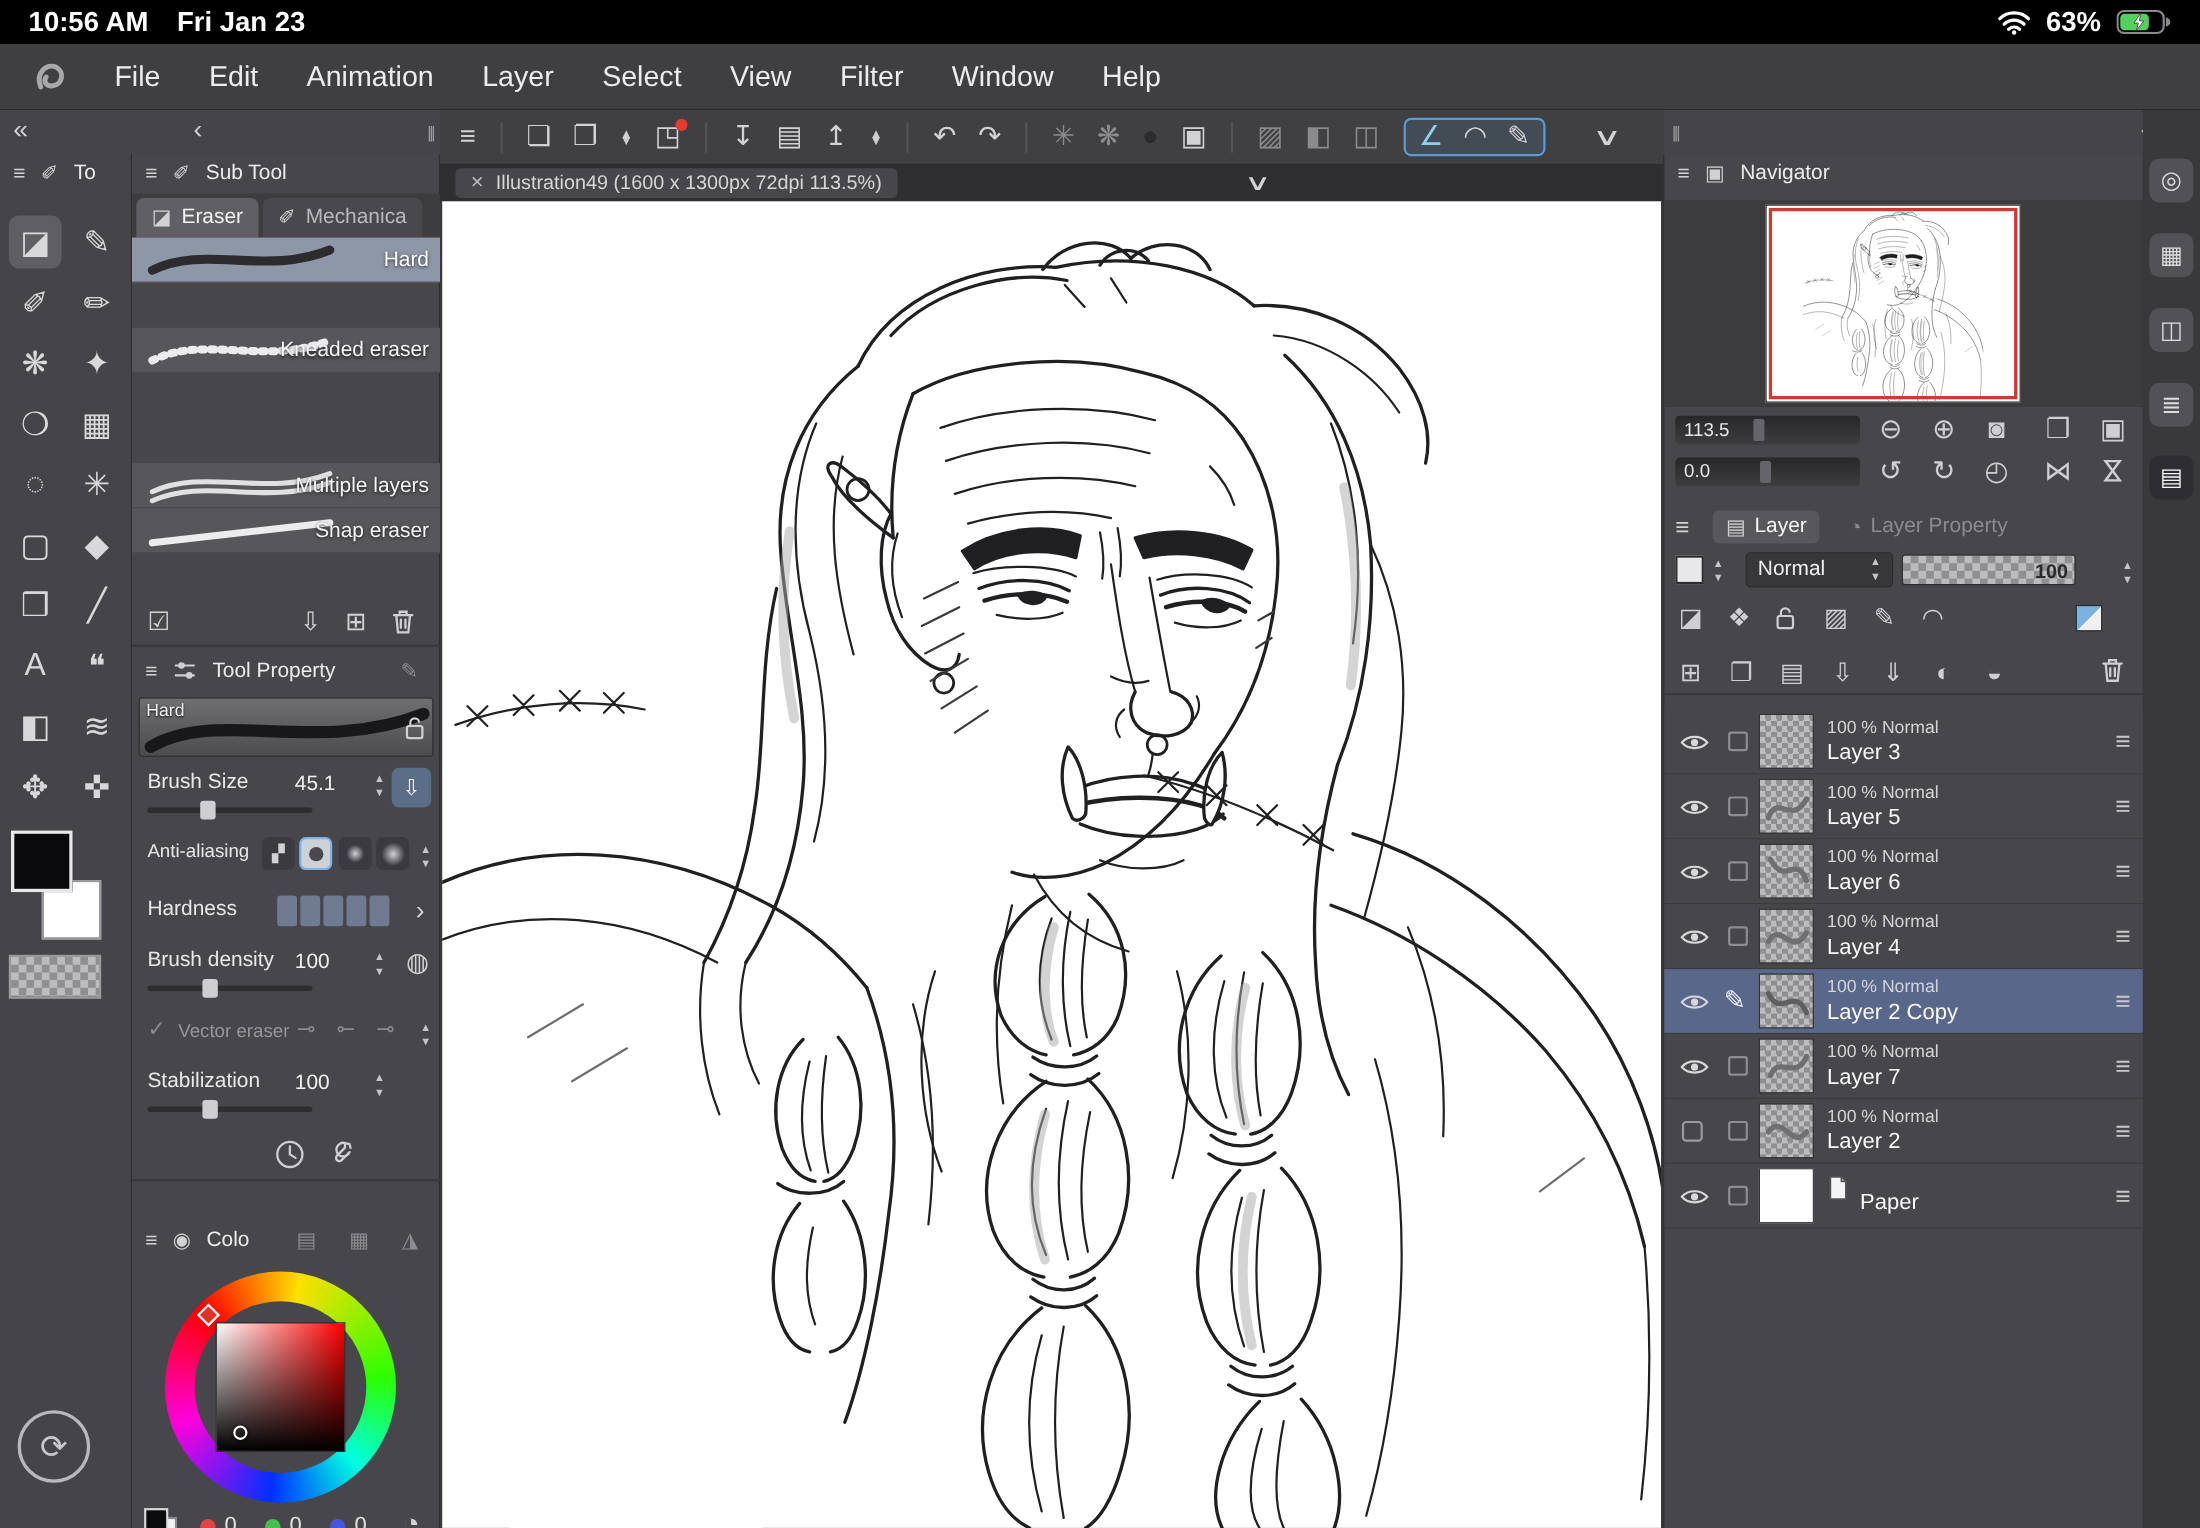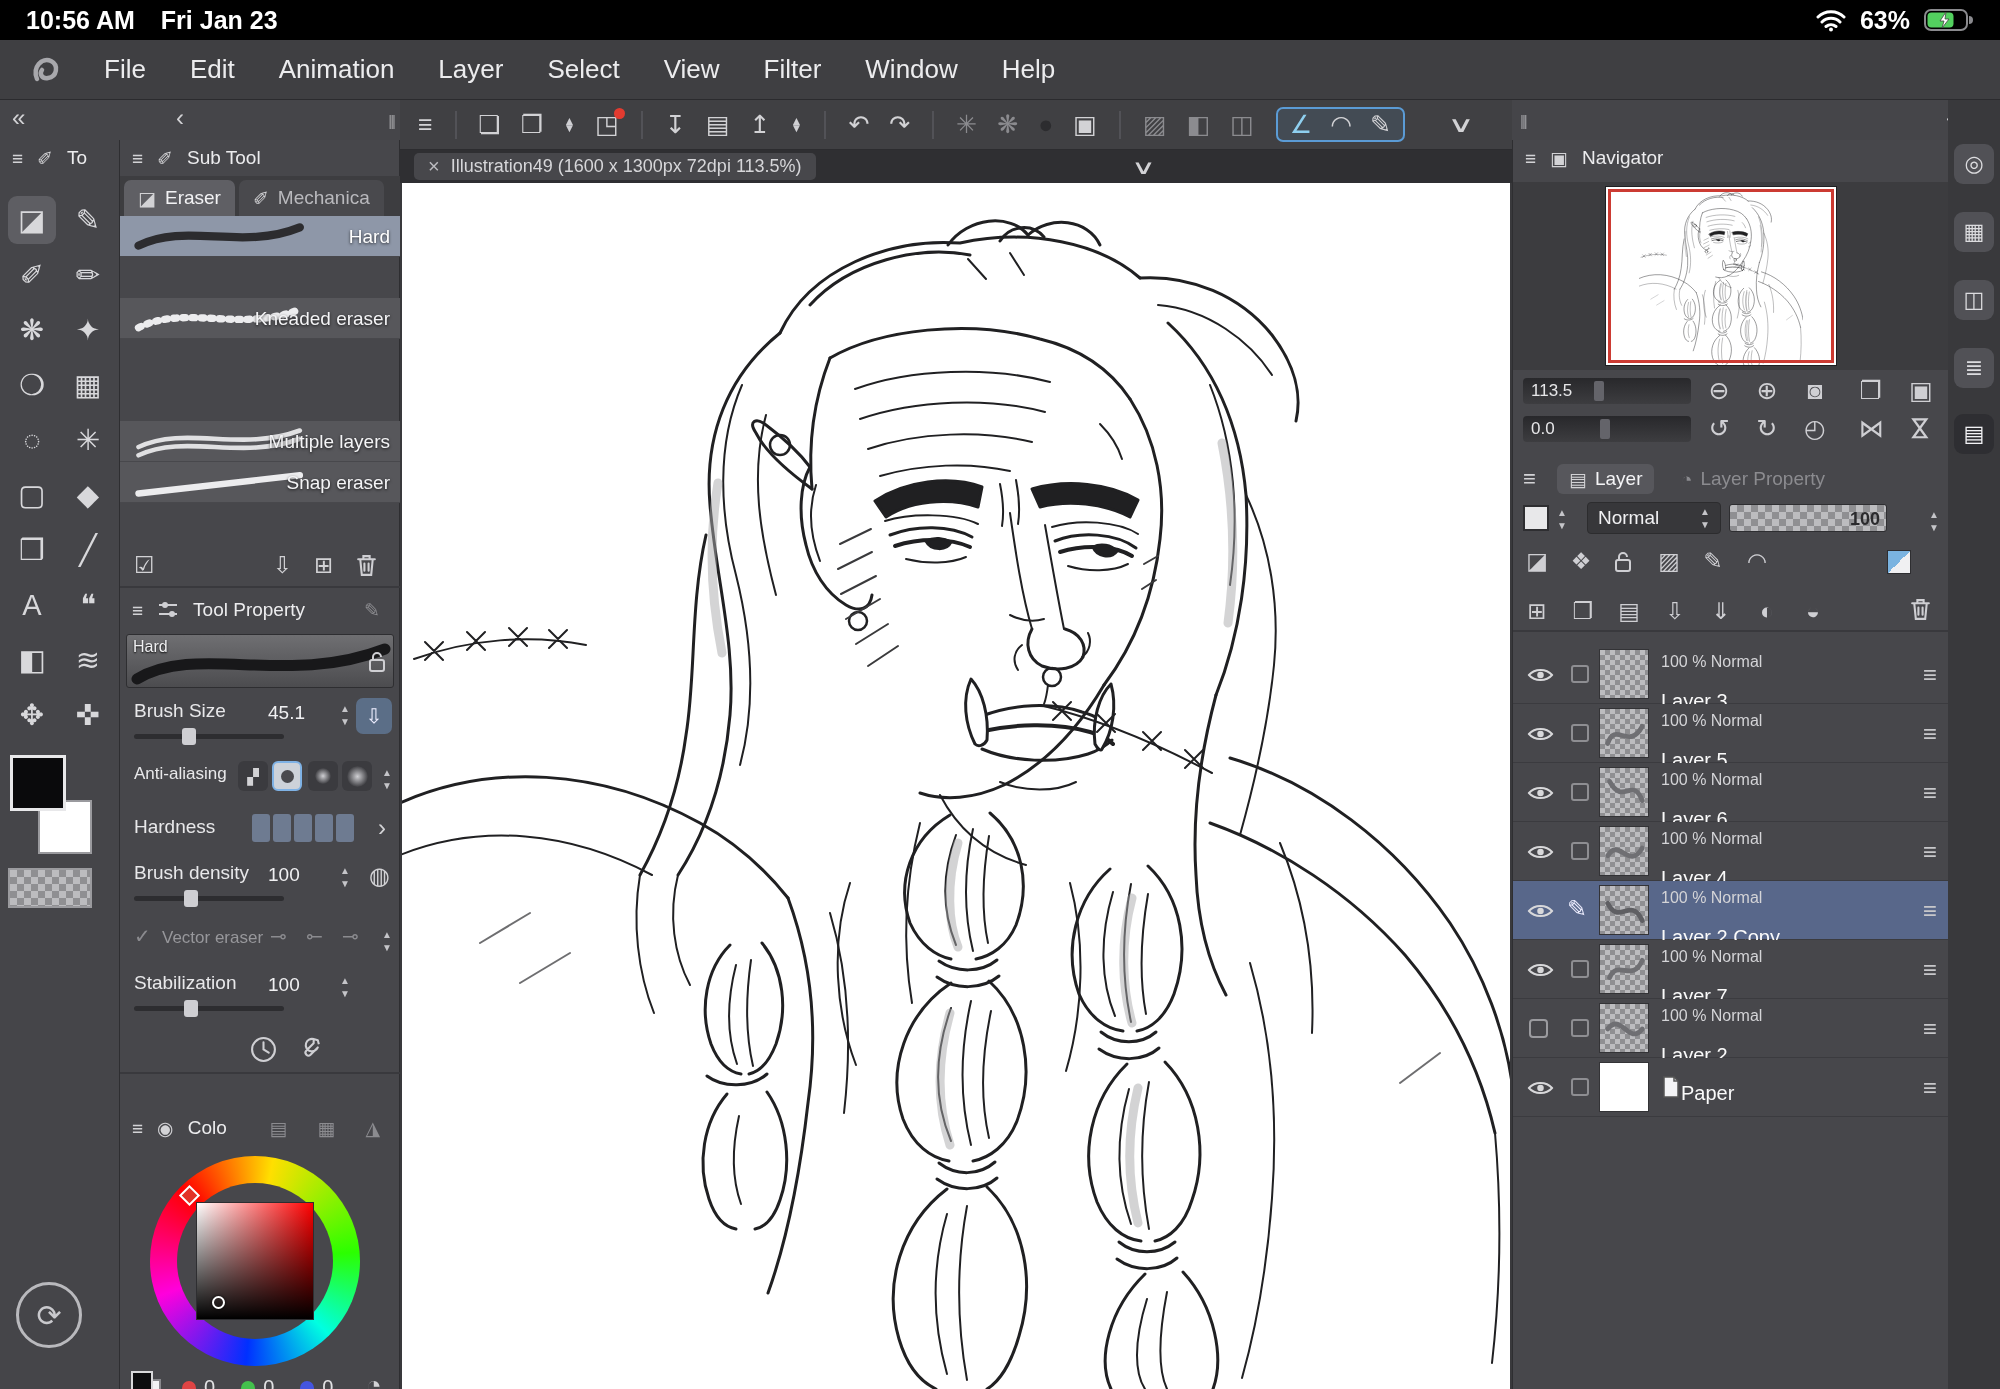--- a/index.html
+++ b/index.html
@@ -95,21 +95,21 @@
 .lrow{position:absolute;left:0;width:436px;height:59px;background:#47474b;border-bottom:1px solid #3b3b3f}
 .lrow.sel{background:#58678a}
 .lrow .eye{position:absolute;left:14px;top:21px}
 .lrow .nochk{position:absolute;left:16px;top:20px;width:19px;height:19px;border:2px solid #9b9b9f;border-radius:4px}
 .lrow .chk{position:absolute;left:58px;top:20px;width:18px;height:18px;border:2px solid #8e8e92;border-radius:3px}
 .lrow .edit{position:absolute;left:54px;top:14px;font-size:24px;color:#eef}
 .lrow .thumb{position:absolute;left:86px;top:4px;width:50px;height:50px;border:1px solid #333336;overflow:hidden}
 .lrow .thumb svg{width:100%;height:100%}
 .lrow .meta{position:absolute;left:148px;top:8px}
 .lrow .info{font-size:16px;color:#d4d4d7}
-.lrow .name{font-size:20px;color:#fafafa;margin-top:19px}
+.lrow .name{font-size:20px;color:#fafafa;margin-top:2px}
 .lrow .handle{position:absolute;right:12px;top:16px;font-size:24px;color:#c7c7ca}
 
 #dock{left:1948px;top:100px;width:52px;height:1289px;background:#39393c}
 .dbtn{position:absolute;left:6px;width:40px;height:40px;background:#515156;border-radius:9px;display:flex;align-items:center;justify-content:center;font-size:22px;color:#dcdcdf}
 .dbtn.on{background:#2e2e32;color:#f2f2f5}
 .wv{transform:scaleX(1.7);display:inline-block}
 </style>
 </head>
 <body>
 
@@ -857,21 +857,21 @@
         <div class="name">Layer 2</div>
       </div>
     <span class="handle">≡</span>
   </div>
   <div class="lrow" style="top:918px">
     <svg class="eye" width="27" height="18">
         <use href="#i-eye"></use>
       </svg>
     <span class="chk"></span>
     <div class="thumb" style="background:#fff"></div>
-    <div class="meta" style="top:10px;display:flex;align-items:center;">
+    <div class="meta" style="top:10px;display:flex;align-items:flex-start;gap:10px">
       <svg width="20" height="24">
           <use href="#i-page"></use>
         </svg>
       <div class="name" style="margin-top:14px">Paper</div>
     </div>
     <span class="handle">≡</span>
   </div>
 </div>
 
 <div id="dock" class="p">

